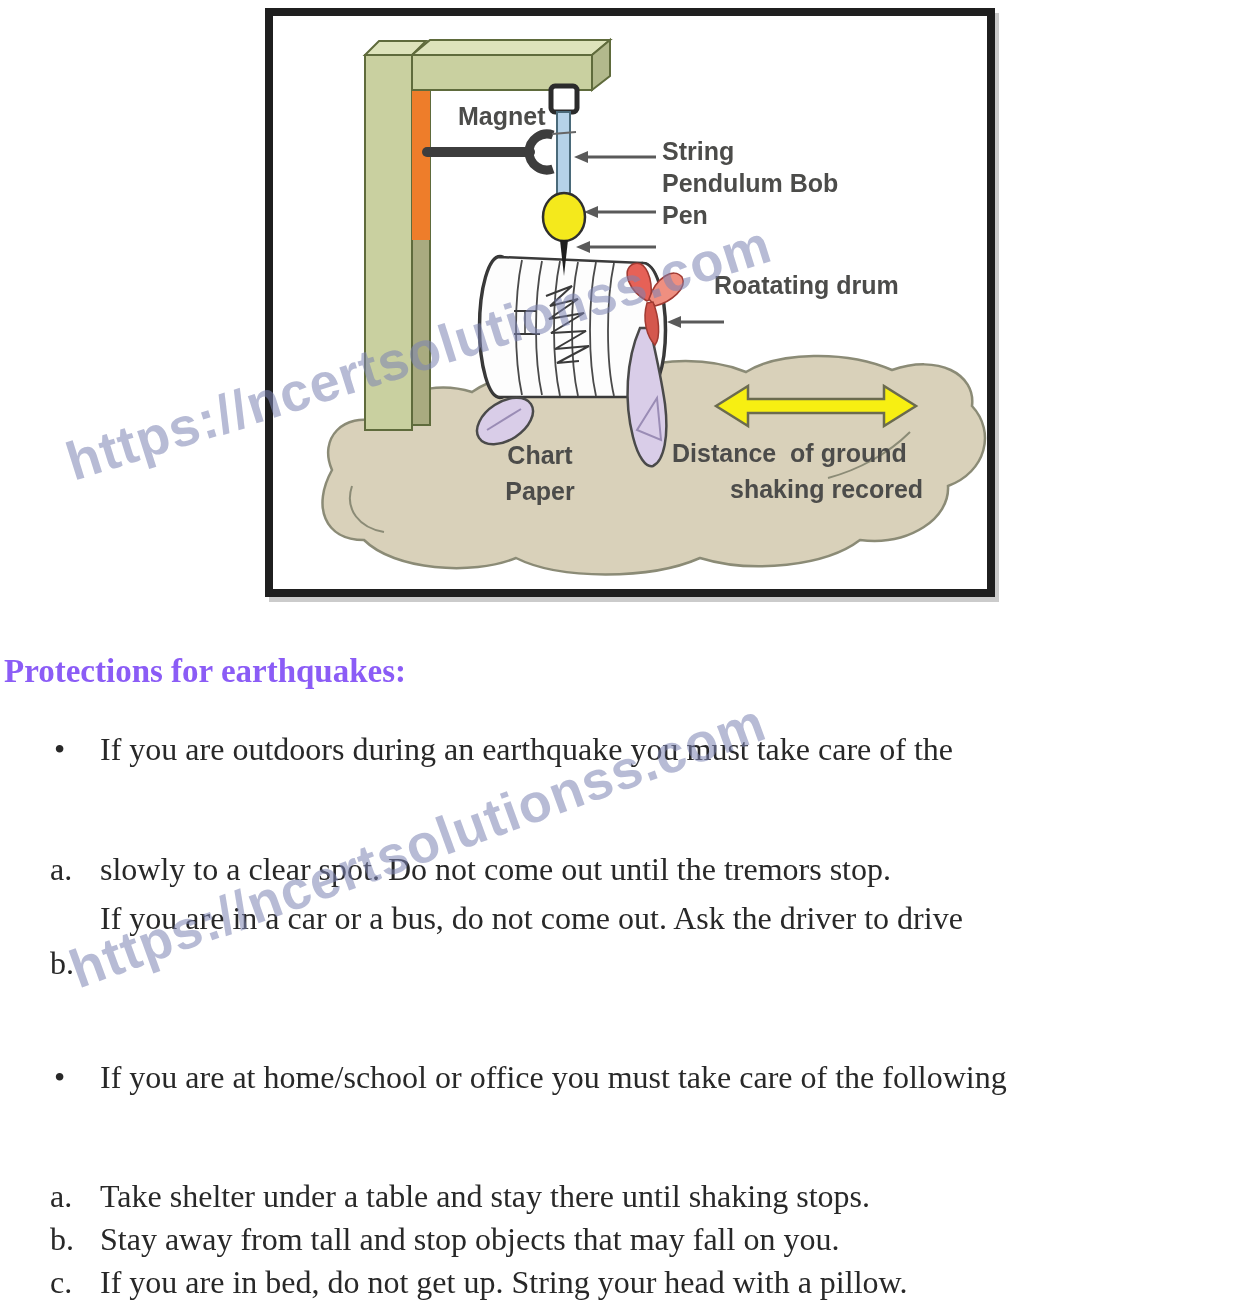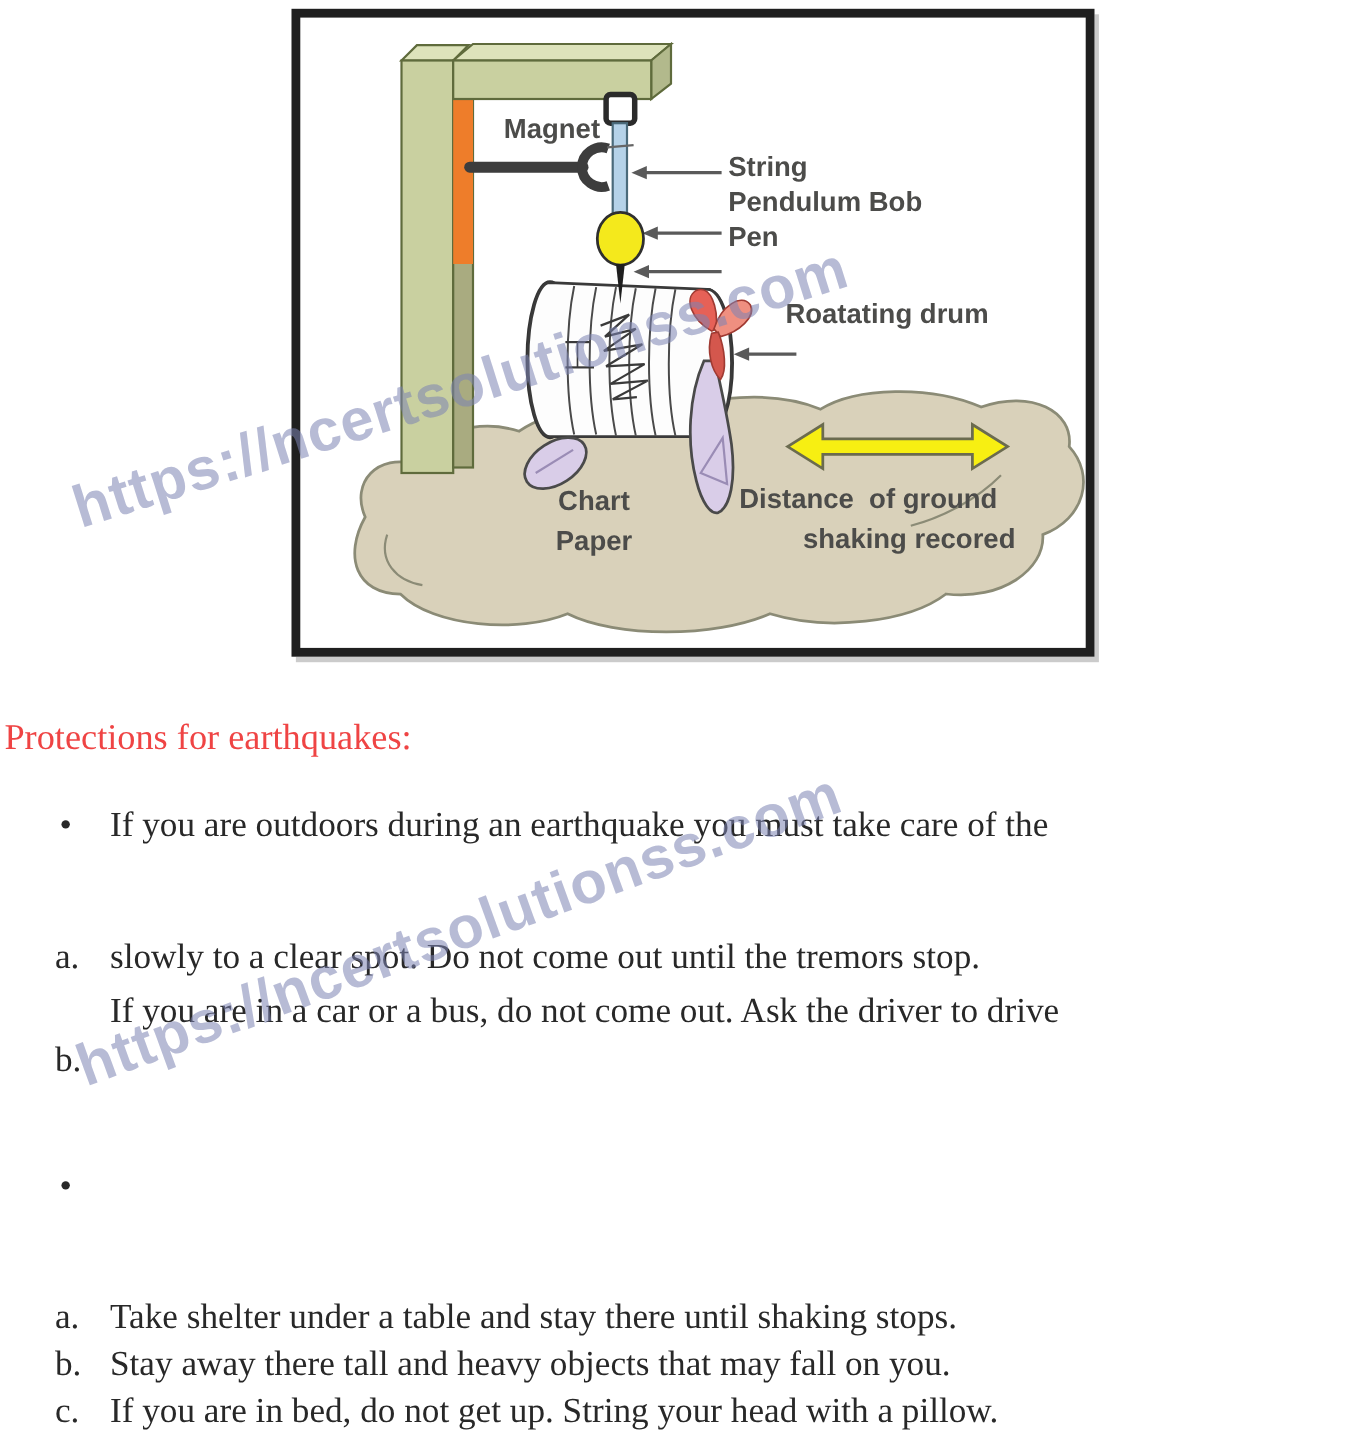--- a/index.html
+++ b/index.html
@@ -34,21 +34,21 @@
     color:rgba(124,131,178,0.55);
     white-space:nowrap;
     transform-origin:left center;
     pointer-events:none;
     z-index:5;
   }
   .wm1{left:68px;top:432px;transform:rotate(-17.5deg);}
   .wm2{left:72px;top:940px;transform:rotate(-20deg);}
   .heading{
     position:absolute;left:4px;top:653px;
-    font-size:33px;font-weight:normal;color:#ef4444;
+    font-size:33px;font-weight:bold;color:#8b5cf6;
     white-space:nowrap;
   }
   .block{
     position:absolute;left:0;width:1237px;
     font-size:32px;color:#282828;
   }
   .block .marker{position:absolute;left:50px;top:0;}
   .block.bullet .marker{left:54px;}
   .block .lines{position:absolute;left:100px;top:0;white-space:nowrap;}
 </style>
@@ -169,34 +169,35 @@
 
   <div class="block" style="top:939px;line-height:49px;">
     <span class="marker">b.</span>
     <div class="lines">
     </div>
   </div>
 
   <div class="block bullet" style="top:1052px;line-height:51px;">
     <span class="marker">•</span>
     <div class="lines">
+      <div class="line">If you are at home/school or office you must take care of the following</div>
     </div>
   </div>
 
   <div class="block" style="top:1175px;line-height:43px;">
     <span class="marker">a.</span>
     <div class="lines">
       <div class="line">Take shelter under a table and stay there until shaking stops.</div>
     </div>
   </div>
 
   <div class="block" style="top:1218px;line-height:43px;">
     <span class="marker">b.</span>
     <div class="lines">
-      <div class="line">Stay away there tall and heavy objects that may fall on you.</div>
+      <div class="line">Stay away from tall and stop objects that may fall on you.</div>
     </div>
   </div>
 
   <div class="block" style="top:1261px;line-height:43px;">
     <span class="marker">c.</span>
     <div class="lines">
       <div class="line">If you are in bed, do not get up. String your head with a pillow.</div>
     </div>
   </div>
 

